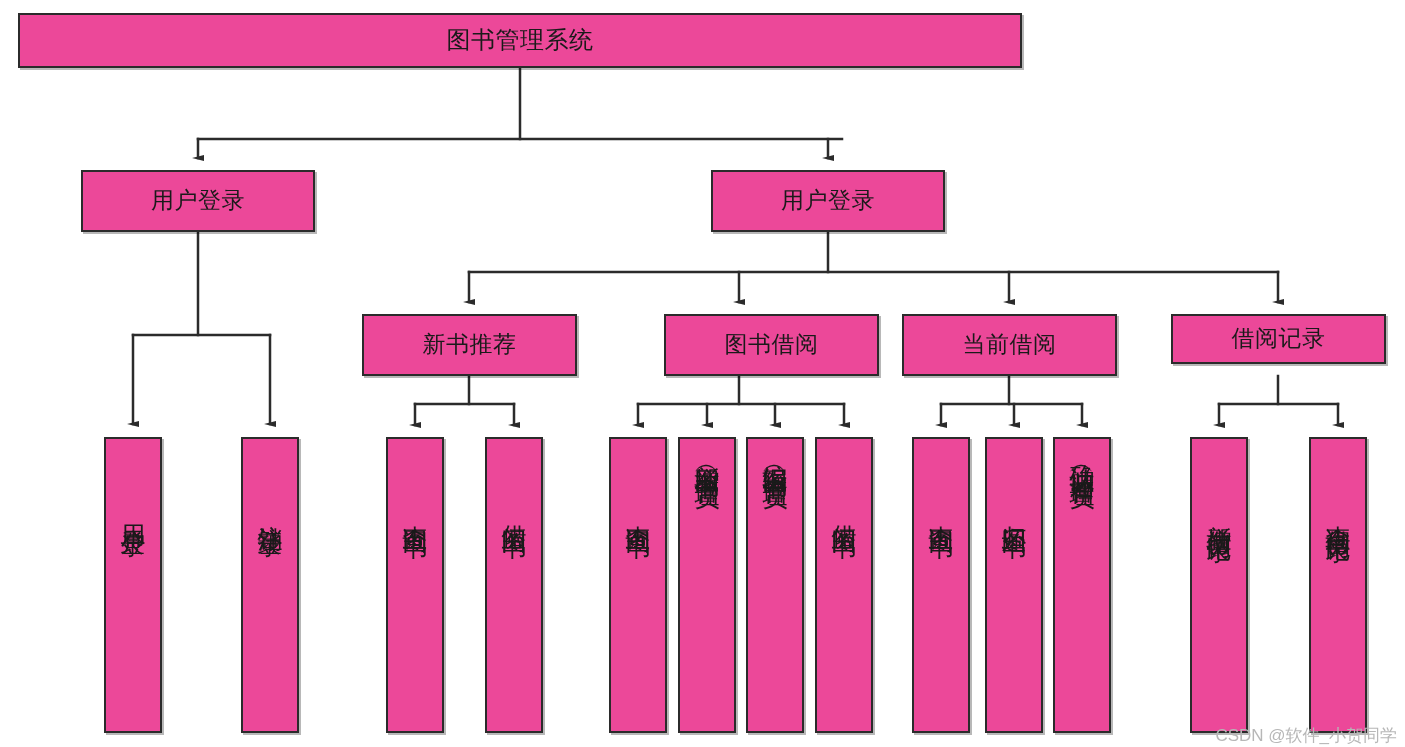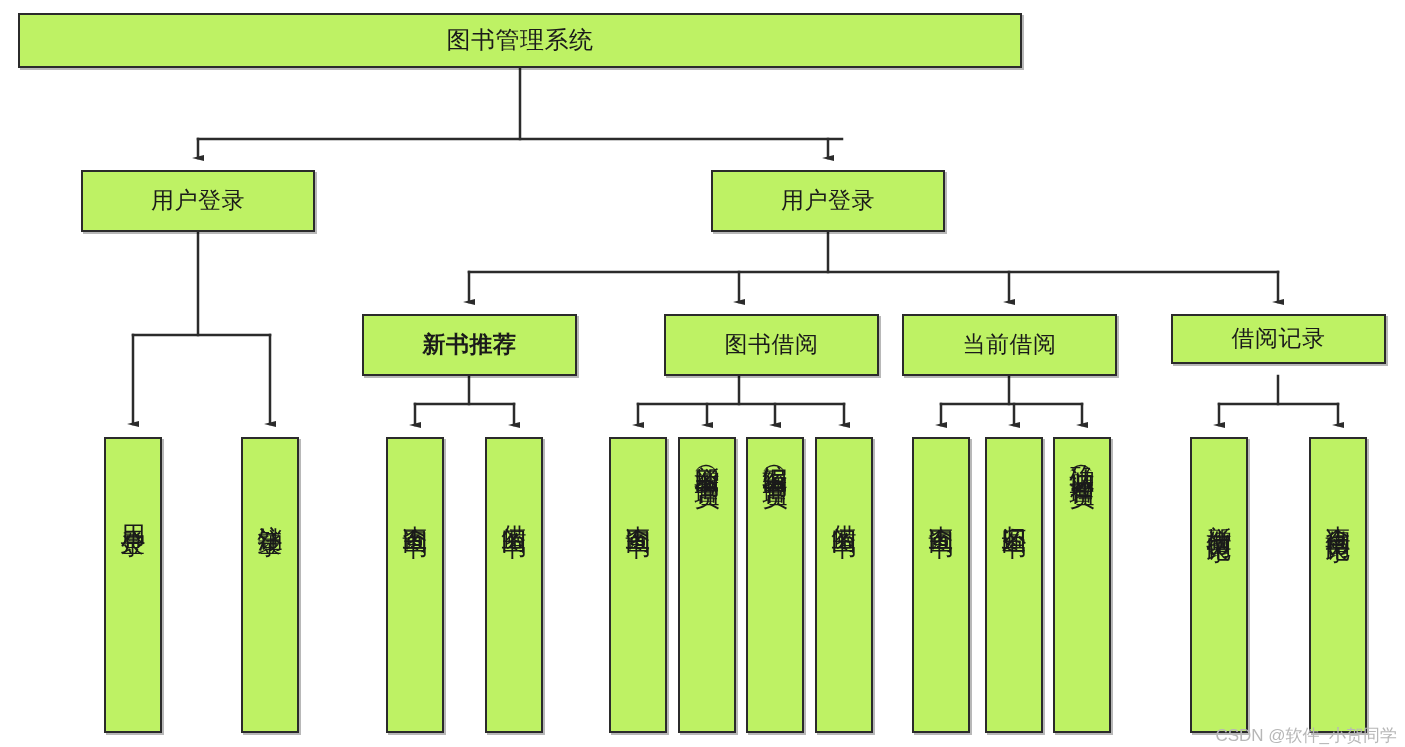--- a/index.html
+++ b/index.html
@@ -21,21 +21,21 @@
   svg.diagram-canvas {
     position: absolute;
     left: 0;
     top: 0;
     width: 1405px;
     height: 747px;
   }
   .node-box {
     position: absolute;
     box-sizing: border-box;
-    background: #bef264;
+    background: #ec4899;
     border: 2px solid #2b2b2b;
     display: flex;
     align-items: center;
     justify-content: center;
     box-shadow: 2px 2px 0 rgba(0,0,0,0.28);
   }
   .node-label {
     color: #1a1a1a;
     letter-spacing: 0.5px;
     line-height: 1.18;
@@ -133,21 +133,21 @@
     <span class="node-label">图书管理系统</span>
   </div>
 
   <div class="node-box horizontal" id="node-user-login" style="left: 81px; top: 170px; width: 234px; height: 62px;">
     <span class="node-label">用户登录</span>
   </div>
   <div class="node-box horizontal" id="node-book-manage" style="left: 711px; top: 170px; width: 234px; height: 62px;">
     <span class="node-label">用户登录</span>
   </div>
 
-  <div class="node-box horizontal" id="node-new-book-recommend" style="left: 362px; top: 314px; width: 215px; height: 62px; font-weight: bold;">
+  <div class="node-box horizontal" id="node-new-book-recommend" style="left: 362px; top: 314px; width: 215px; height: 62px;">
     <span class="node-label">新书推荐</span>
   </div>
   <div class="node-box horizontal" id="node-book-borrow" style="left: 632px; top: 314px; width: 215px; height: 62px; margin-left: 32px;">
     <span class="node-label">图书借阅</span>
   </div>
   <div class="node-box horizontal" id="node-current-borrow" style="left: 902px; top: 314px; width: 215px; height: 62px;">
     <span class="node-label">当前借阅</span>
   </div>
   <div class="node-box horizontal" id="node-borrow-record" style="left: 1171px; top: 314px; width: 215px; height: 50px;">
     <span class="node-label">借阅记录</span>

